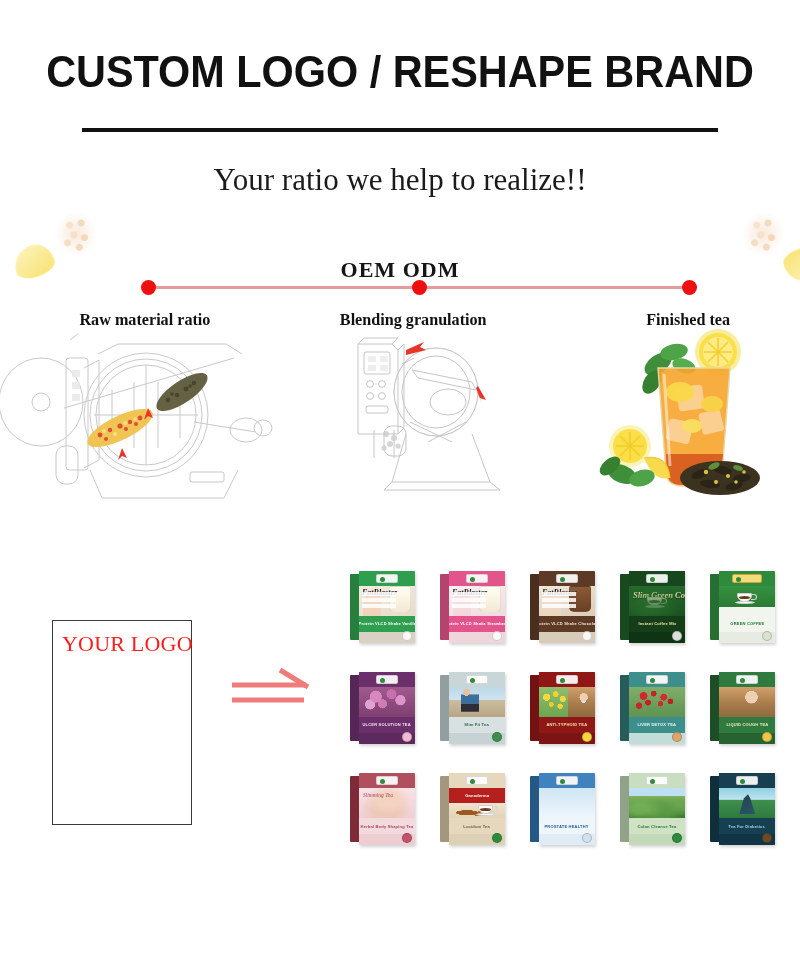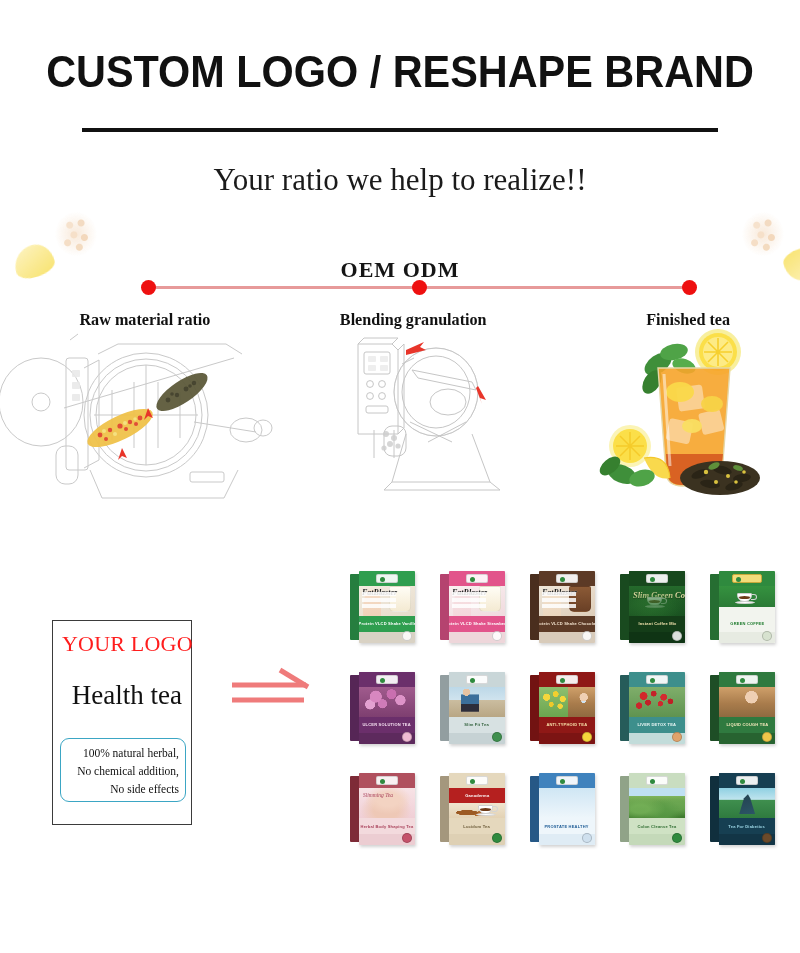--- a/index.html
+++ b/index.html
@@ -82,21 +82,21 @@
   .step-label.s2{ left:336px; }
   .step-label.s3{ left:644px; }
 
   
   .art{ position:absolute; }
   .art svg{ display:block; }
 
   
   .logo-card{
     position:absolute; left:52px; top:620px; width:140px; height:205px;
-    background:#fff; border:1.5px solid #3b3b3b;text-align:right;
+    background:#fff; border:1.5px solid #3b3b3b;
   }
   .logo-card-inner{ padding:10px 9px 0 9px; }
   .your-logo{
     font-family:"Liberation Serif", serif; font-size:22px; color:#ff1d1d;
     line-height:26px; white-space:nowrap; letter-spacing:.2px;
   }
   .health-tea{
     font-family:"Liberation Serif", serif; font-size:27px; color:#111;
     line-height:32px; margin-top:22px; white-space:nowrap;
   }
@@ -518,26 +518,20 @@
       <ellipse cx="118" cy="140" rx="6" ry="3" transform="rotate(-24 118 140)"></ellipse>
       <ellipse cx="142" cy="142" rx="5" ry="2.6" transform="rotate(16 142 142)"></ellipse>
     </g>
   </g>
 </svg>
 </div>
 
 <div class="logo-card">
   <div class="logo-card-inner">
     <div class="your-logo">YOUR LOGO</div>
-    <div class="health-tea">Health tea</div>
-  </div>
-  <div class="claims-box">
-    <div>100% natural herbal,</div>
-    <div>No chemical addition,</div>
-    <div>No side effects</div>
   </div>
 </div>
 
 <div class="big-arrow">
 <svg width="96" height="42" viewBox="0 0 96 42">
   <g stroke="#ef7b7b" stroke-width="5" fill="none" stroke-linecap="butt">
     <path d="M0 19 H74"></path>
     <path d="M0 34 H72"></path>
     <path d="M48 4 L76 21"></path>
   </g>

